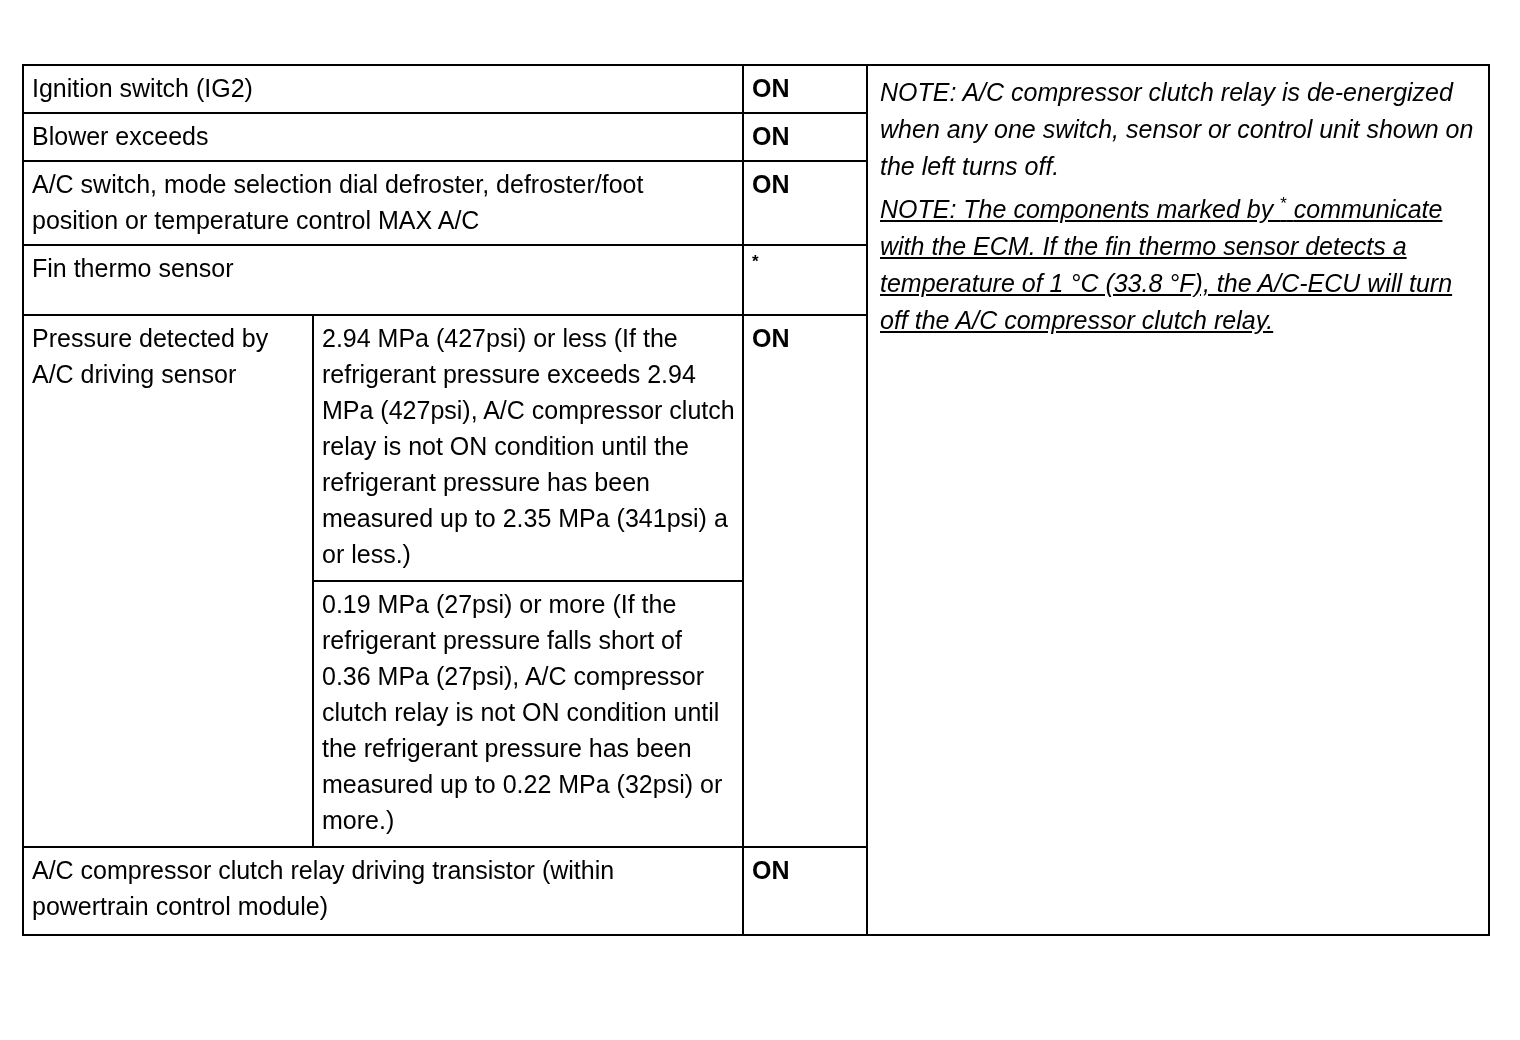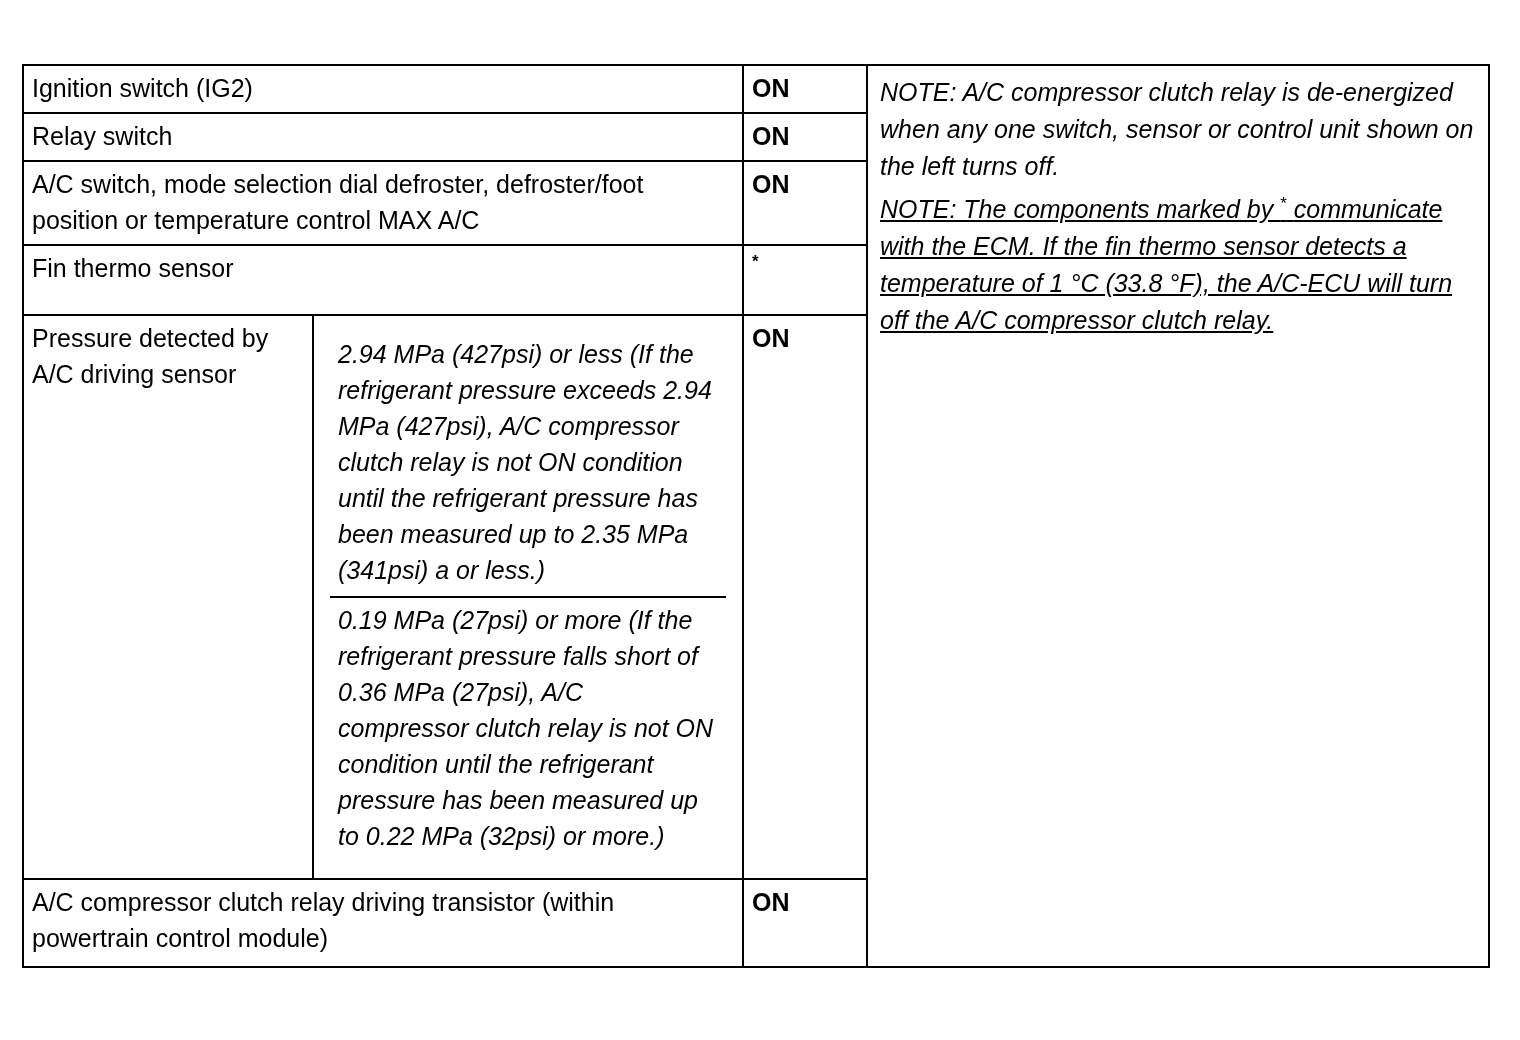--- a/index.html
+++ b/index.html
@@ -92,22 +92,21 @@
   .asterisk-state {
     font-size: 17px;
     line-height: 20px;
     display: inline-block;
     vertical-align: top;
     padding-top: 2px;
   }
 
   .sub-split {
     border: none !important;
-    padding: 16px !important;
-    font-style: italic;
+    padding: 0 !important;
   }
   .sub-split table {
     width: 100%;
     border-collapse: collapse;
     table-layout: fixed;
   }
   .sub-split table td {
     border: none;
     border-bottom: 2px solid #000000;
     padding: 4px 6px 8px 8px;
@@ -143,21 +142,21 @@
           <span class="cell-text">ON</span>
         </td>
         <td class="note-cell" rowspan="7">
           <p class="note-para">NOTE: A/C compressor clutch relay is de-energized when any one switch, sensor or control unit shown on the left turns off.</p>
           <p class="note-para"><span>NOTE:  The components marked by </span><sup class="star">*</sup> <span>communicate with the ECM. If the fin thermo sensor detects a temperature of 1 °C (33.8 °F), the A/C-ECU will turn off the A/C compressor clutch relay.</span></p>
         </td>
       </tr>
 
       <tr>
         <td colspan="2">
-          <span class="cell-text">Relay switch</span>
+          <span class="cell-text">Blower exceeds</span>
         </td>
         <td class="state-cell">
           <span class="cell-text">ON</span>
         </td>
       </tr>
 
       <tr>
         <td colspan="2">
           <span class="cell-text">A/C switch, mode selection dial defroster, defroster/foot position or temperature control MAX A/C</span>
         </td>

